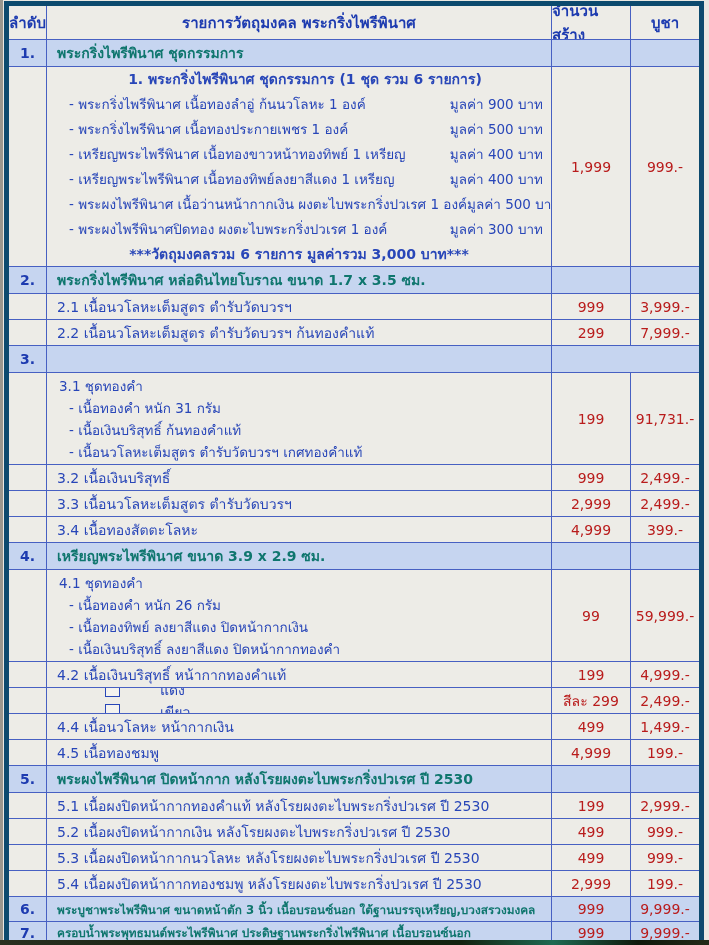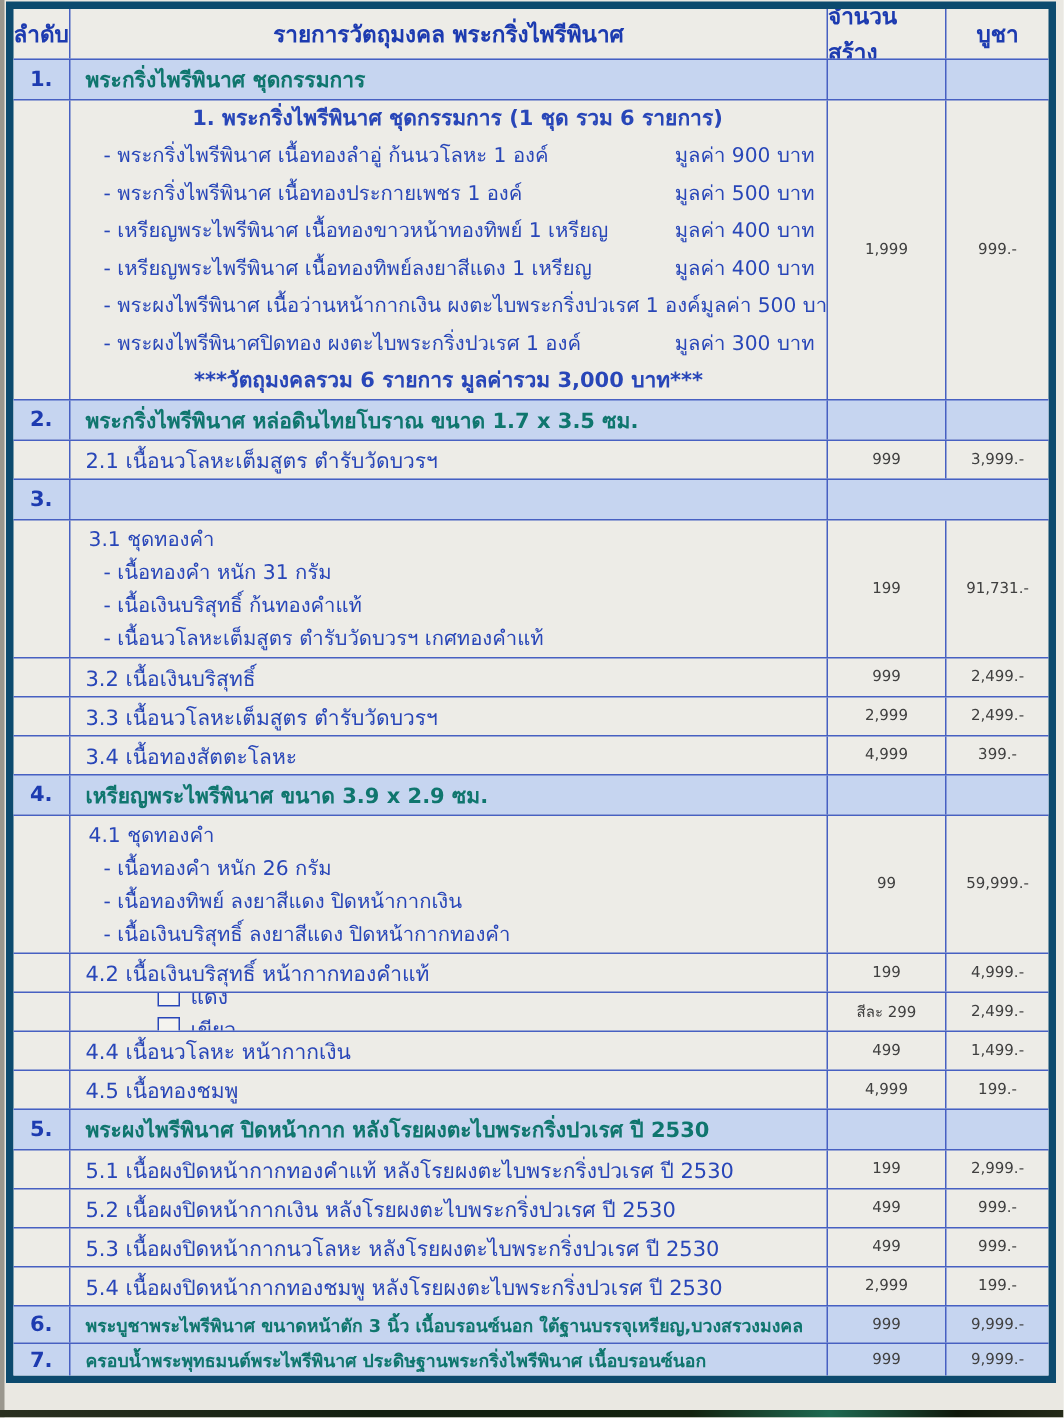--- a/index.html
+++ b/index.html
@@ -11,42 +11,42 @@
   .left-edge{position:absolute;left:0;top:0;width:3px;height:100%;background:#9a978e;}
   .tbl{
     position:absolute;top:1px;left:4px;width:700px;
     border:5px solid #0c4a6e;background:#edece7;box-sizing:border-box;
   }
   .tr{display:grid;grid-template-columns:37px 505px 79px 1fr;border-top:1px solid #4760c2;}
   .tr:first-child{border-top:none;}
   .td{overflow:hidden;box-sizing:border-box;}
   .td+.td{border-left:1px solid #4760c2;}
   .no{display:flex;align-items:center;justify-content:center;font-weight:bold;color:#1d3bb0;font-size:14px;}
-  .qty,.price{display:flex;align-items:center;justify-content:center;color:#404040;font-size:10px;}
+  .qty,.price{display:flex;align-items:center;justify-content:center;color:#b91c1c;font-size:14px;}
   .desc{color:#2846b8;display:flex;flex-direction:column;justify-content:center;font-size:14px;}
   .band{background:#c6d5f0;}
   .band .desc{font-weight:bold;color:#0f766e;}
   .rh{height:33px;}
   .rh .td{display:flex;align-items:center;justify-content:center;font-weight:bold;color:#1d3bb0;font-size:15px;}
   .rb{height:26px;}
   .r1{height:199px;}
   .rn{height:25px;}
   .rm{height:91px;}
   .r6h{height:24px;}
   .r7h{height:21px;}
   .line{padding-left:10px;white-space:nowrap;}
   .title-line{padding-left:12px;font-weight:bold;white-space:nowrap;height:25px;line-height:25px;font-size:14px;text-align:center;}
   .item-line{padding-left:22px;padding-right:8px;display:flex;justify-content:space-between;white-space:nowrap;height:25px;line-height:25px;font-size:13.5px;}
   .sum-line{text-align:center;font-weight:bold;white-space:nowrap;height:24px;line-height:24px;font-size:14px;}
   .sub-line{padding-left:22px;white-space:nowrap;height:22px;line-height:22px;font-size:13.5px;}
   .first-sub{padding-left:12px;}
   .small .desc{font-size:11.8px;font-weight:bold;}
   .cbrow{flex-direction:column;align-items:flex-start;display:flex;}
   .cbrow .lbl{padding-left:10px;white-space:nowrap;}
-  .opt{display:flex;align-items:center;margin-left:58px;white-space:nowrap;}
+  .opt{display:flex;align-items:center;margin-left:58px;white-space:nowrap;gap:33px;}
   .cb{display:inline-block;width:13px;height:13px;border:1.5px solid #2846b8;background:#f4f3ef;margin-right:7px;}
   .bottom-strip{
     position:absolute;left:0;bottom:0;width:100%;height:5px;
     background:linear-gradient(90deg,#2a3020 0%,#121f10 35%,#13220f 65%,#1e6a52 78%,#0f180b 90%,#242a18 100%);
   }
 </style>
 </head>
 <body>
 
 <div class="page">
@@ -112,20 +112,28 @@
       <div class="td qty"></div>
       <div class="td price"></div>
     </div>
     <div class="tr rn">
       <div class="td no"></div>
       <div class="td desc">
           <div class="line">2.1 เนื้อนวโลหะเต็มสูตร ตำรับวัดบวรฯ</div>
         </div>
       <div class="td qty">999</div>
       <div class="td price">3,999.-</div>
+    </div>
+    <div class="tr rn">
+      <div class="td no"></div>
+      <div class="td desc">
+          <div class="line">2.2 เนื้อนวโลหะเต็มสูตร ตำรับวัดบวรฯ  ก้นทองคำแท้</div>
+        </div>
+      <div class="td qty">299</div>
+      <div class="td price">7,999.-</div>
     </div>
 
     <div class="tr rb band">
       <div class="td no">3.</div>
       <div class="td qty"></div>
       <div class="td price"></div>
     </div>
     <div class="tr rm">
       <div class="td no"></div>
       <div class="td desc">

